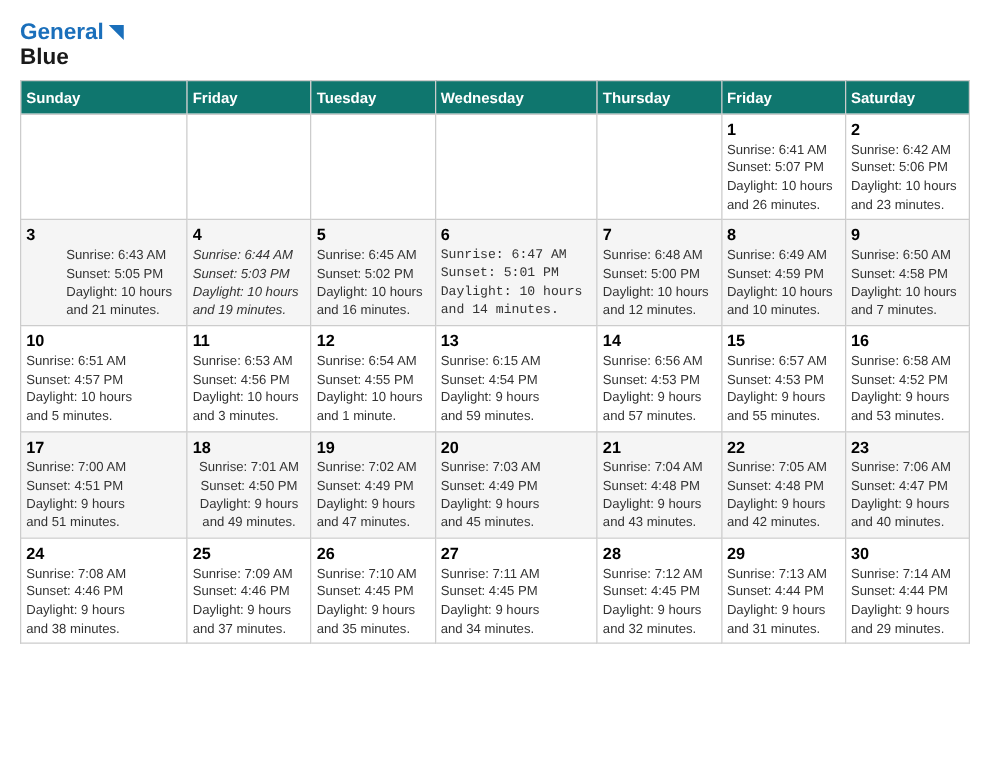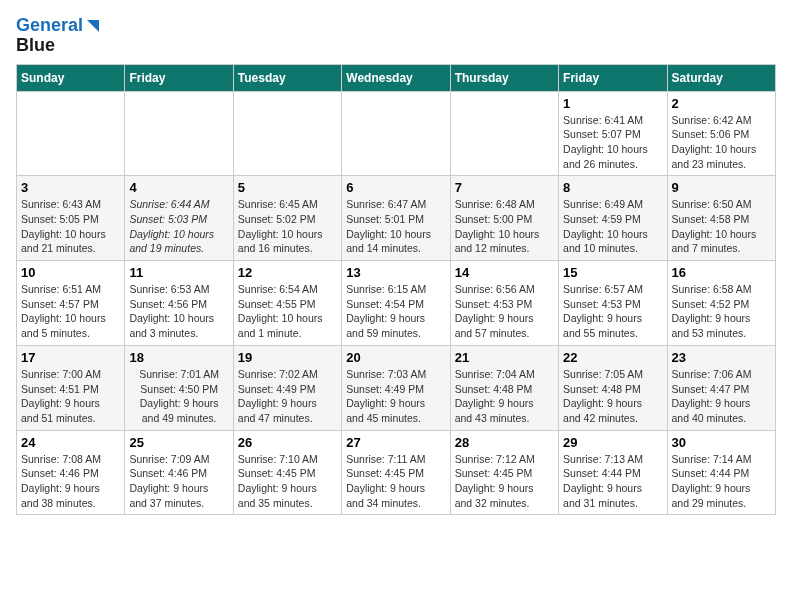--- a/index.html
+++ b/index.html
@@ -136,42 +136,42 @@
           <span class="day-number">2</span>
           <div class="day-info" style="white-space: pre-line;">Sunrise: 6:42 AM
 Sunset: 5:06 PM
 Daylight: 10 hours
 and 23 minutes.</div>
         </td>
       </tr>
       <tr>
         <td>
           <span class="day-number">3</span>
-          <div class="day-info" style="white-space: pre-line;">Sunrise: 6:43 AM
+          <div class="day-info" style="white-space: pre-line; margin-left: 32px;">Sunrise: 6:43 AM
 Sunset: 5:05 PM
 Daylight: 10 hours
 and 21 minutes.</div>
         </td>
         <td>
           <span class="day-number">4</span>
           <div class="day-info" style="white-space: pre-line; font-style: italic;">Sunrise: 6:44 AM
 Sunset: 5:03 PM
 Daylight: 10 hours
 and 19 minutes.</div>
         </td>
         <td>
           <span class="day-number">5</span>
           <div class="day-info" style="white-space: pre-line;">Sunrise: 6:45 AM
 Sunset: 5:02 PM
 Daylight: 10 hours
 and 16 minutes.</div>
         </td>
         <td>
           <span class="day-number">6</span>
-          <div class="day-info" style="white-space: pre-line;">Sunrise: 6:47 AM
+          <div class="day-info" style="white-space: pre-line; font-family: Liberation Mono, monospace;">Sunrise: 6:47 AM
 Sunset: 5:01 PM
 Daylight: 10 hours
 and 14 minutes.</div>
         </td>
         <td>
           <span class="day-number">7</span>
           <div class="day-info" style="white-space: pre-line;">Sunrise: 6:48 AM
 Sunset: 5:00 PM
 Daylight: 10 hours
 and 12 minutes.</div>

